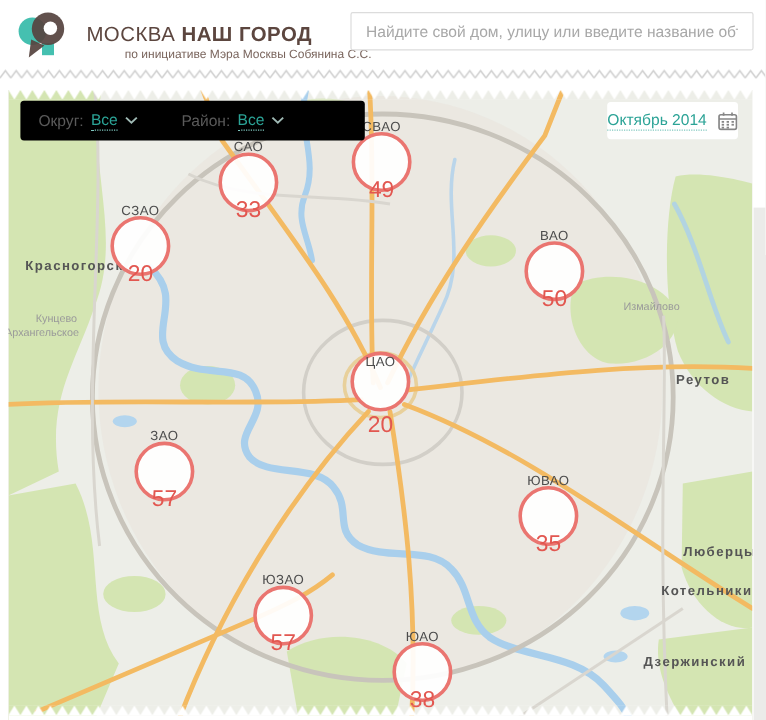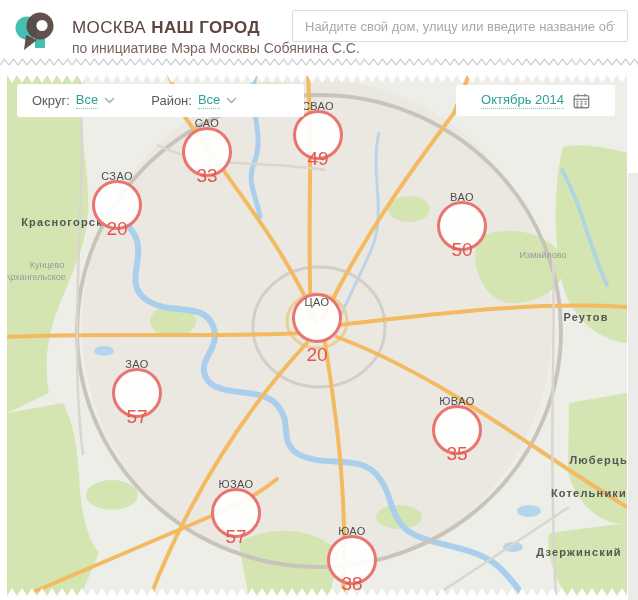--- a/index.html
+++ b/index.html
@@ -7,50 +7,50 @@
   body {
     width:638px; height:600px; overflow:hidden; position:relative;
     background:#ffffff; font-family:"Liberation Sans", sans-serif;
   }
   
   .header { position:absolute; left:0; top:0; width:638px; height:58px; background:#fff; }
   .logo { position:absolute; left:13px; top:6px; display:flex; align-items:center; gap:13px; cursor:pointer; }
   .logo-icon { width:46px; height:46px; flex:0 0 auto; }
   .logo-title { font-size:17px; color:#5c463f; letter-spacing:.4px; line-height:1.15; white-space:nowrap;margin-top:12px; }
   .logo-title b { font-weight:bold; }
-  .logo-sub { font-size:14px; color:#7a655d; margin-top:2px; white-space:nowrap; }
+  .logo-sub { font-size:10px; color:#7a655d; margin-top:2px; white-space:nowrap;margin-left:32px; }
   .search {
     position:absolute; left:292px; top:10px; width:336px; height:32px;
     border:1px solid #dcdcdc; border-radius:2px; padding:0 12px;
     font-size:13px; color:#555; font-family:"Liberation Sans", sans-serif; outline:none;
   }
   .search::placeholder { color:#a8a8a8; }
   
   .zz-sep { position:absolute; left:0; top:57px; }
   
   .map {
     position:absolute; left:7px; top:75px; width:620px; height:525px;
     overflow:hidden; background:#edeee8; cursor:grab;
   }
   .map-art, .teeth-top { position:absolute; left:0; top:0; }
   .teeth-bottom { position:absolute; left:0; bottom:0; }
   .edge-strip { position:absolute; left:628px; top:173px; width:10px; height:427px; background:#ebebe9; }
   
   .filter-bar {
     position:absolute; left:10px; top:9px; width:287px; height:33px;
-    background:#ffffff; border-radius:3px; display:flex; align-items:center;
+    background:#000000; border-radius:3px; display:flex; align-items:center;
     padding:13px 15px; font-size:13px; color:#5a5a5a;
   }
   .fgroup { display:flex; align-items:center; gap:6px; cursor:pointer; }
   .fgroup + .fgroup { margin-left:36px; }
   .fval { color:#2ba396; border-bottom:1px dotted #7fc7bf; padding-bottom:1px; }
   .date-box {
     position:absolute; right:12px; top:10px; height:31px; background:#fff;
     border-radius:3px; display:flex; align-items:center; gap:9px;
-    padding:0 25px; font-size:13px;
+    padding:0 0; font-size:13px;
   }
   .date-link { color:#2ba396; border-bottom:1px dotted #7fc7bf; padding-bottom:1px; cursor:pointer; }
   .cal-btn { display:flex; align-items:center; cursor:pointer; }
   .copyright { position:absolute; left:9px; bottom:17px; font-size:10px; color:#8d8d8d; }
   
   .marker {
     position:absolute; width:50px; height:50px; border-radius:50%;
     background:rgba(255,255,255,.93); border:3px solid #ea7570;
     transform:translate(-50%,-50%);
     display:flex; flex-direction:column; align-items:center; justify-content:center;

